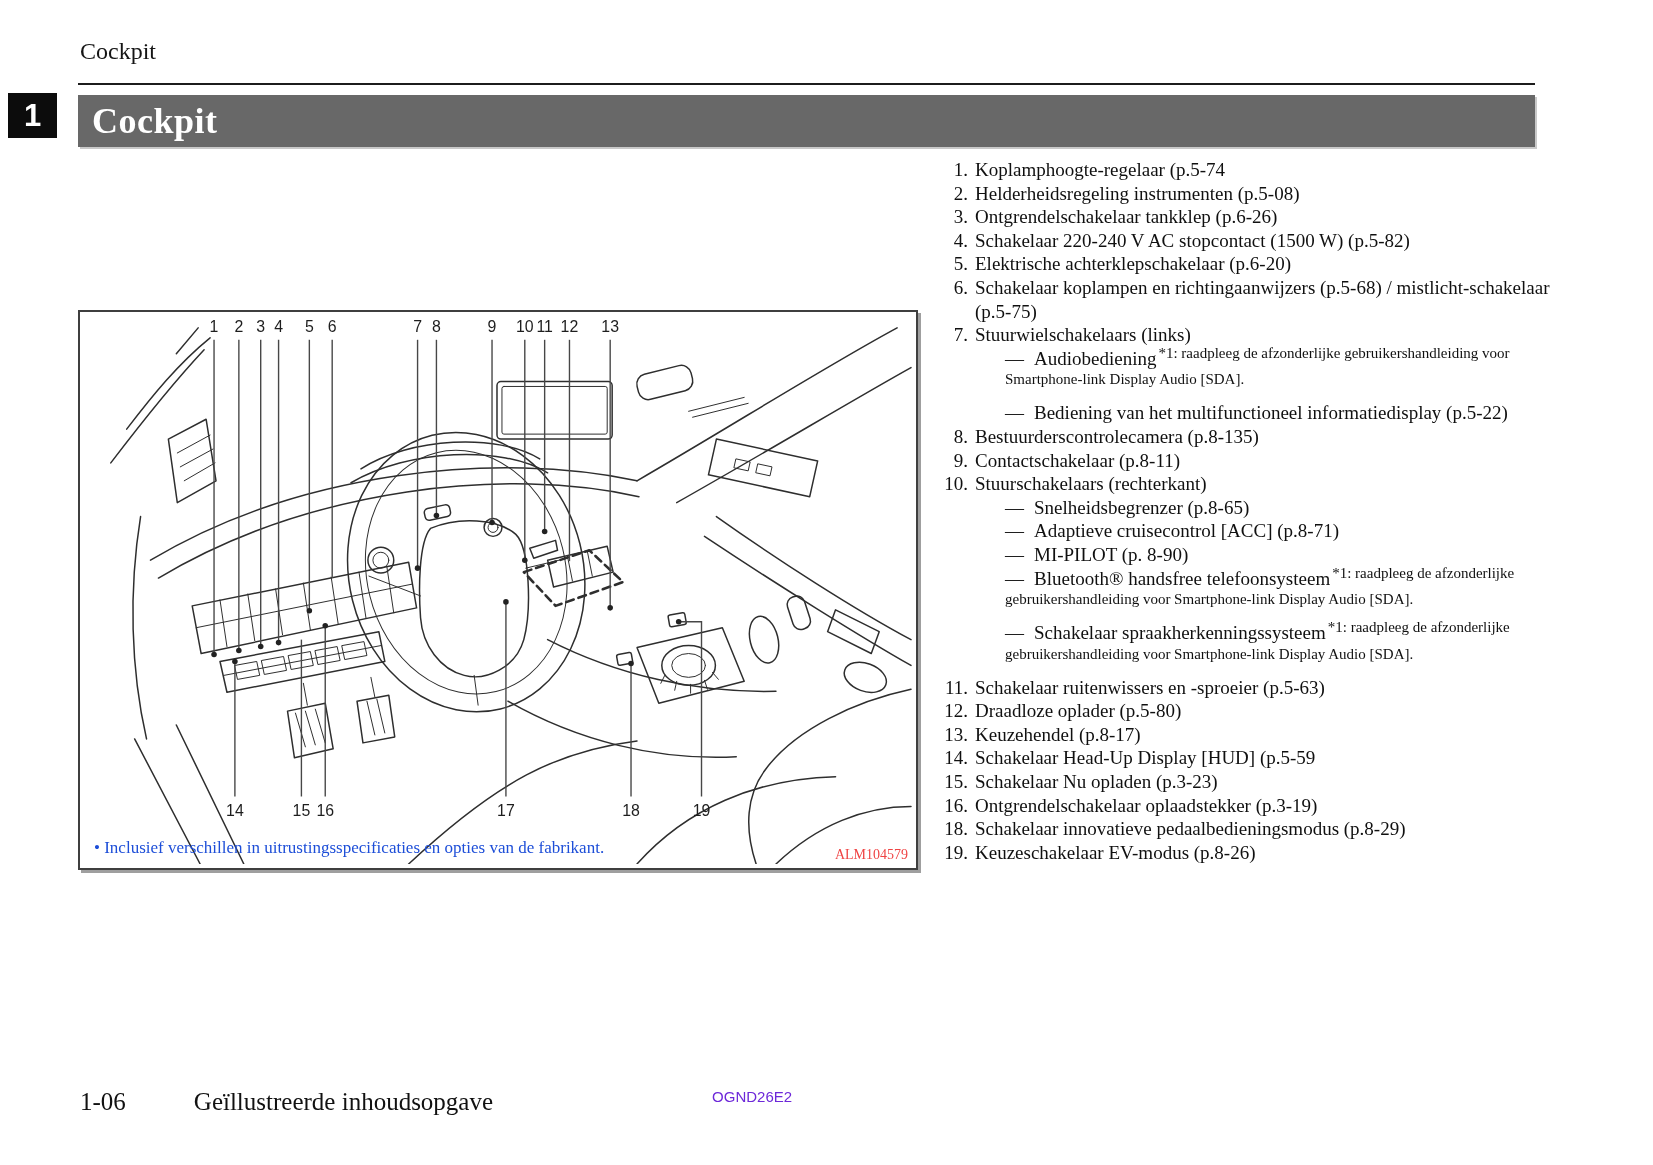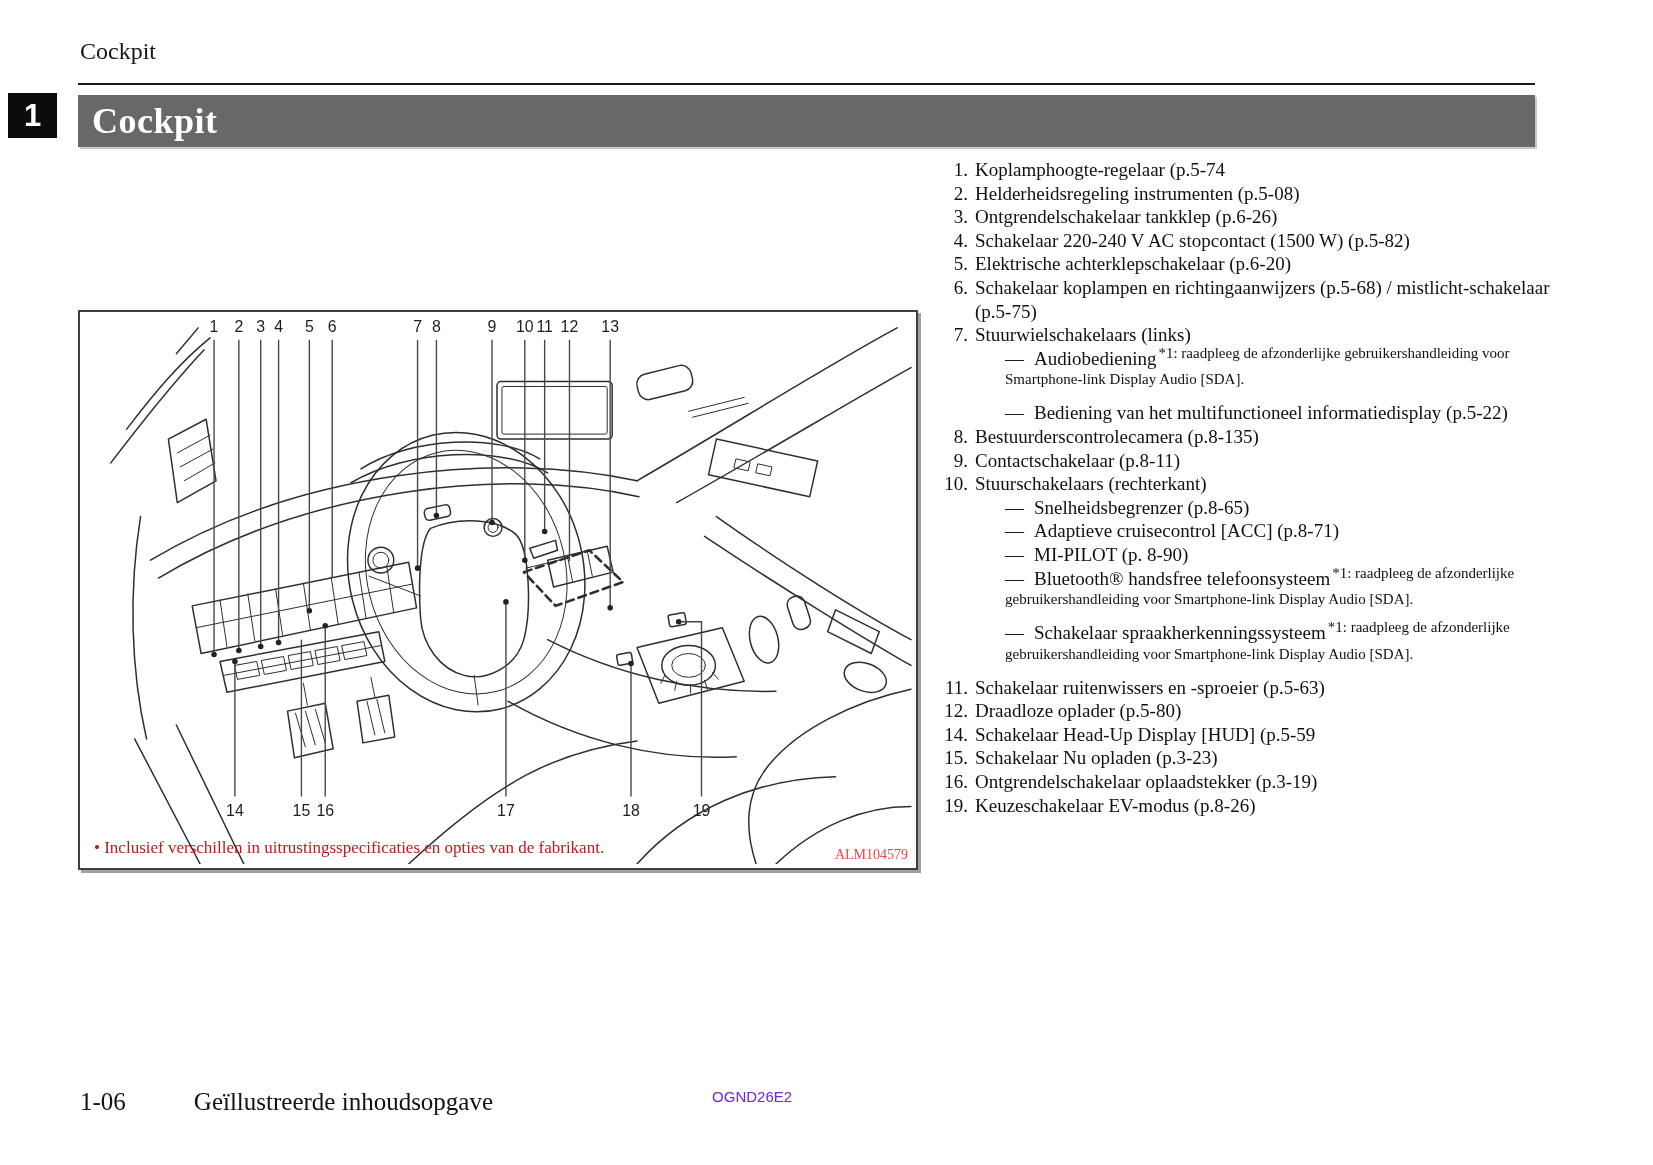--- a/index.html
+++ b/index.html
@@ -19,21 +19,21 @@
   .section-bar span{color:#fff;font-weight:bold;font-size:36px;padding-left:14px;letter-spacing:.5px;}
 
   
   .figure{position:absolute;left:78px;top:310px;width:836px;height:556px;background:#fff;
           border:2px solid #3f3f3f;box-shadow:3px 3px 0 #9f9f9f;}
   .figure svg{position:absolute;left:0;top:0;}
   .art{fill:none;stroke:#2e2e2e;stroke-width:1.5;stroke-linejoin:round;stroke-linecap:round;}
   .art-thin{fill:none;stroke:#2e2e2e;stroke-width:1;stroke-linejoin:round;stroke-linecap:round;}
   .leader{stroke:#474747;stroke-width:1.4;fill:none;}
   .callout{font-family:"Liberation Sans",sans-serif;font-size:16px;fill:#1e1e1e;text-anchor:middle;}
-  .fig-caption{position:absolute;left:14px;bottom:10px;font-size:17px;color:#b91c1c;}
+  .fig-caption{position:absolute;left:14px;bottom:10px;font-size:17px;color:#1d4ed8;}
   .fig-code{position:absolute;right:8px;bottom:5px;font-size:14px;color:#ef4444;}
 
   
   .legend{position:absolute;left:934px;top:158px;width:620px;font-size:19px;line-height:23.6px;color:#101010;}
   .li-row{display:flex;align-items:flex-start;}
   .li-num{flex:none;width:34px;text-align:right;padding-right:7px;}
   .li-text{flex:1;}
   .sub{padding-left:30px;}
   .dash{margin-right:10px;}
   .fn{font-size:15px;position:relative;top:-7px;margin-left:2px;}
@@ -247,30 +247,38 @@
       </div>
       <div class="li-row">
         <span class="li-num">11.</span>
         <div class="li-text">Schakelaar ruitenwissers en -sproeier (p.5-63)</div>
       </div>
       <div class="li-row">
         <span class="li-num">12.</span>
         <div class="li-text">Draadloze oplader (p.5-80)</div>
       </div>
       <div class="li-row">
+        <span class="li-num">13.</span>
+        <div class="li-text">Keuzehendel (p.8-17)</div>
+      </div>
+      <div class="li-row">
         <span class="li-num">14.</span>
         <div class="li-text">Schakelaar Head-Up Display [HUD] (p.5-59</div>
       </div>
       <div class="li-row">
         <span class="li-num">15.</span>
         <div class="li-text">Schakelaar Nu opladen (p.3-23)</div>
       </div>
       <div class="li-row">
         <span class="li-num">16.</span>
         <div class="li-text">Ontgrendelschakelaar oplaadstekker (p.3-19)</div>
+      </div>
+      <div class="li-row">
+        <span class="li-num">18.</span>
+        <div class="li-text">Schakelaar innovatieve pedaalbedieningsmodus (p.8-29)</div>
       </div>
       <div class="li-row">
         <span class="li-num">19.</span>
         <div class="li-text">Keuzeschakelaar EV-modus (p.8-26)</div>
       </div>
     </div>
 
   <div class="footer">
     <span class="page-num">1-06</span>
     <span class="footer-title">Geïllustreerde inhoudsopgave</span>

